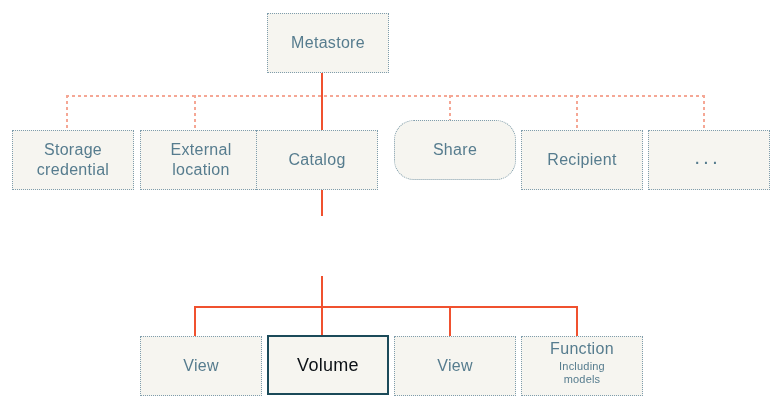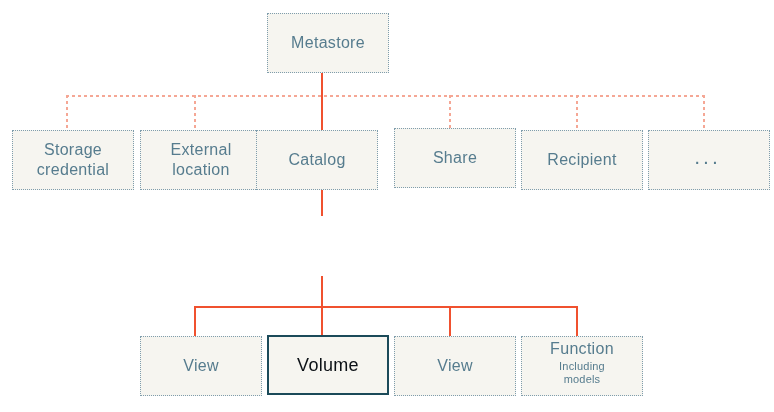--- a/index.html
+++ b/index.html
@@ -102,21 +102,21 @@
   </div>
 
   <div class="node" style="left:140px; top:130px;">
     <span class="lbl">External location</span>
   </div>
 
   <div class="node" style="left:256px; top:130px;">
     <span class="lbl">Catalog</span>
   </div>
 
-  <div class="node" style="left:394px; top:128px;">
+  <div class="node" style="left:394px; top:120px;border-radius:20px;">
     <span class="lbl">Share</span>
   </div>
 
   <div class="node" style="left:521px; top:130px;">
     <span class="lbl">Recipient</span>
   </div>
 
   <div class="node" style="left:648px; top:130px;">
     <span class="lbl ellipsis">...</span>
   </div>

